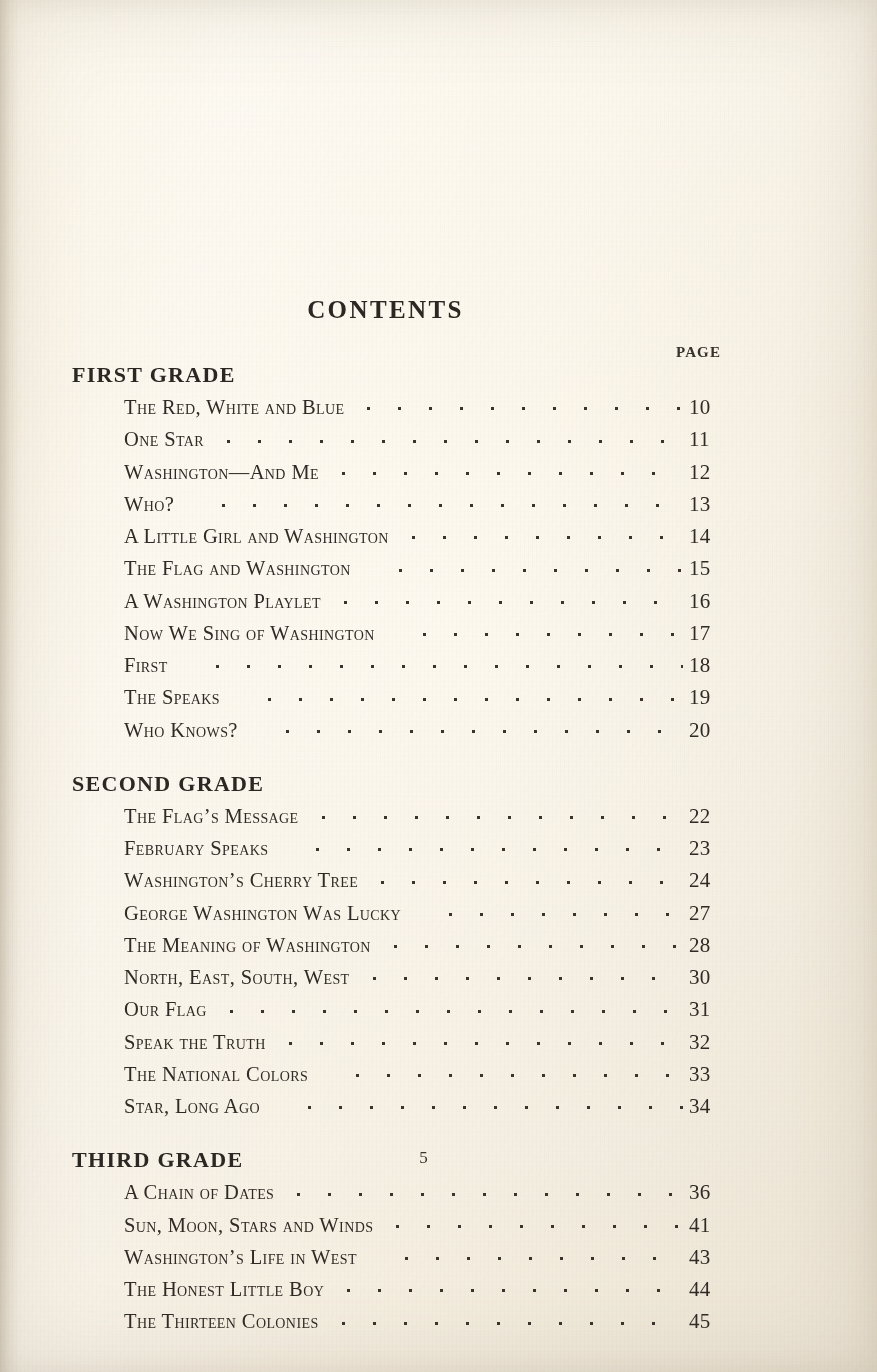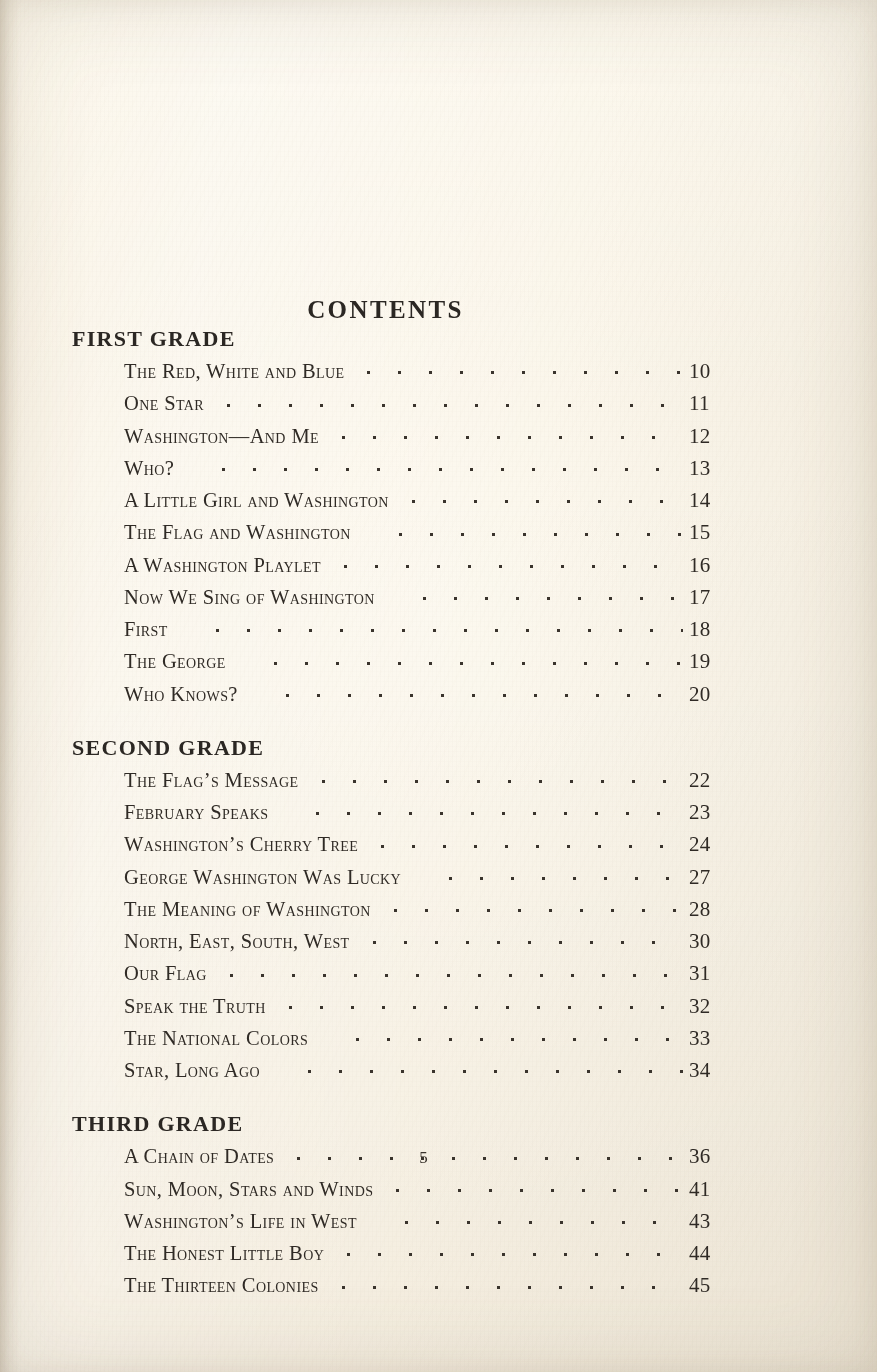--- a/index.html
+++ b/index.html
@@ -152,20 +152,21 @@
 
 <div class="scan-page">
 
   <div class="grain"></div>
   <div class="gutter-shadow"></div>
 
   <div class="type-block">
 
     <h1 class="contents-title">CONTENTS</h1>
 
+    <div class="page-label">PAGE</div>
 
     <div id="sections-root">
         <section class="section">
           <h2 class="grade-heading">FIRST GRADE</h2>
           <ul class="entries">
             <li class="entry">
               <span class="entry-title">The Red, White and Blue</span>
               <span class="leaders"></span>
               <span class="entry-page">10</span>
             </li>
@@ -203,21 +204,21 @@
               <span class="entry-title">Now We Sing of Washington</span>
               <span class="leaders"></span>
               <span class="entry-page">17</span>
             </li>
             <li class="entry gap">
               <span class="entry-title">First</span>
               <span class="leaders"></span>
               <span class="entry-page">18</span>
             </li>
             <li class="entry gap">
-              <span class="entry-title">The George</span>
+              <span class="entry-title">The Speaks</span>
               <span class="leaders"></span>
               <span class="entry-page">19</span>
             </li>
             <li class="entry gap">
               <span class="entry-title">Who Knows?</span>
               <span class="leaders"></span>
               <span class="entry-page">20</span>
             </li>
           </ul>
         </section>

